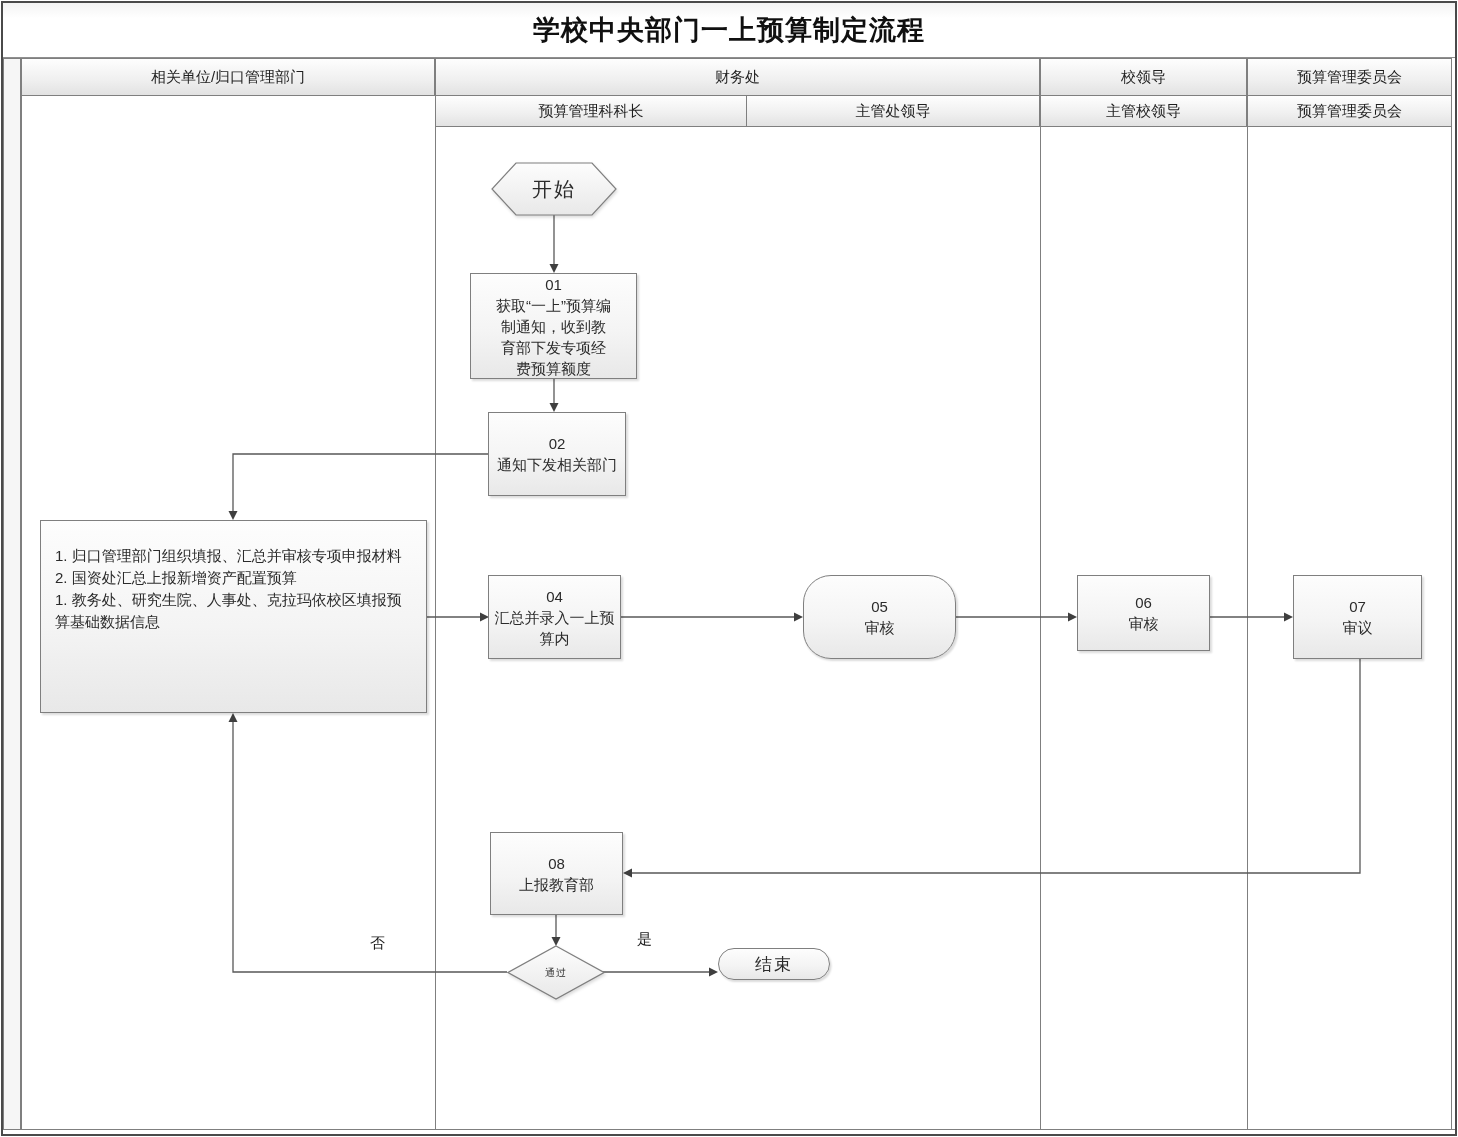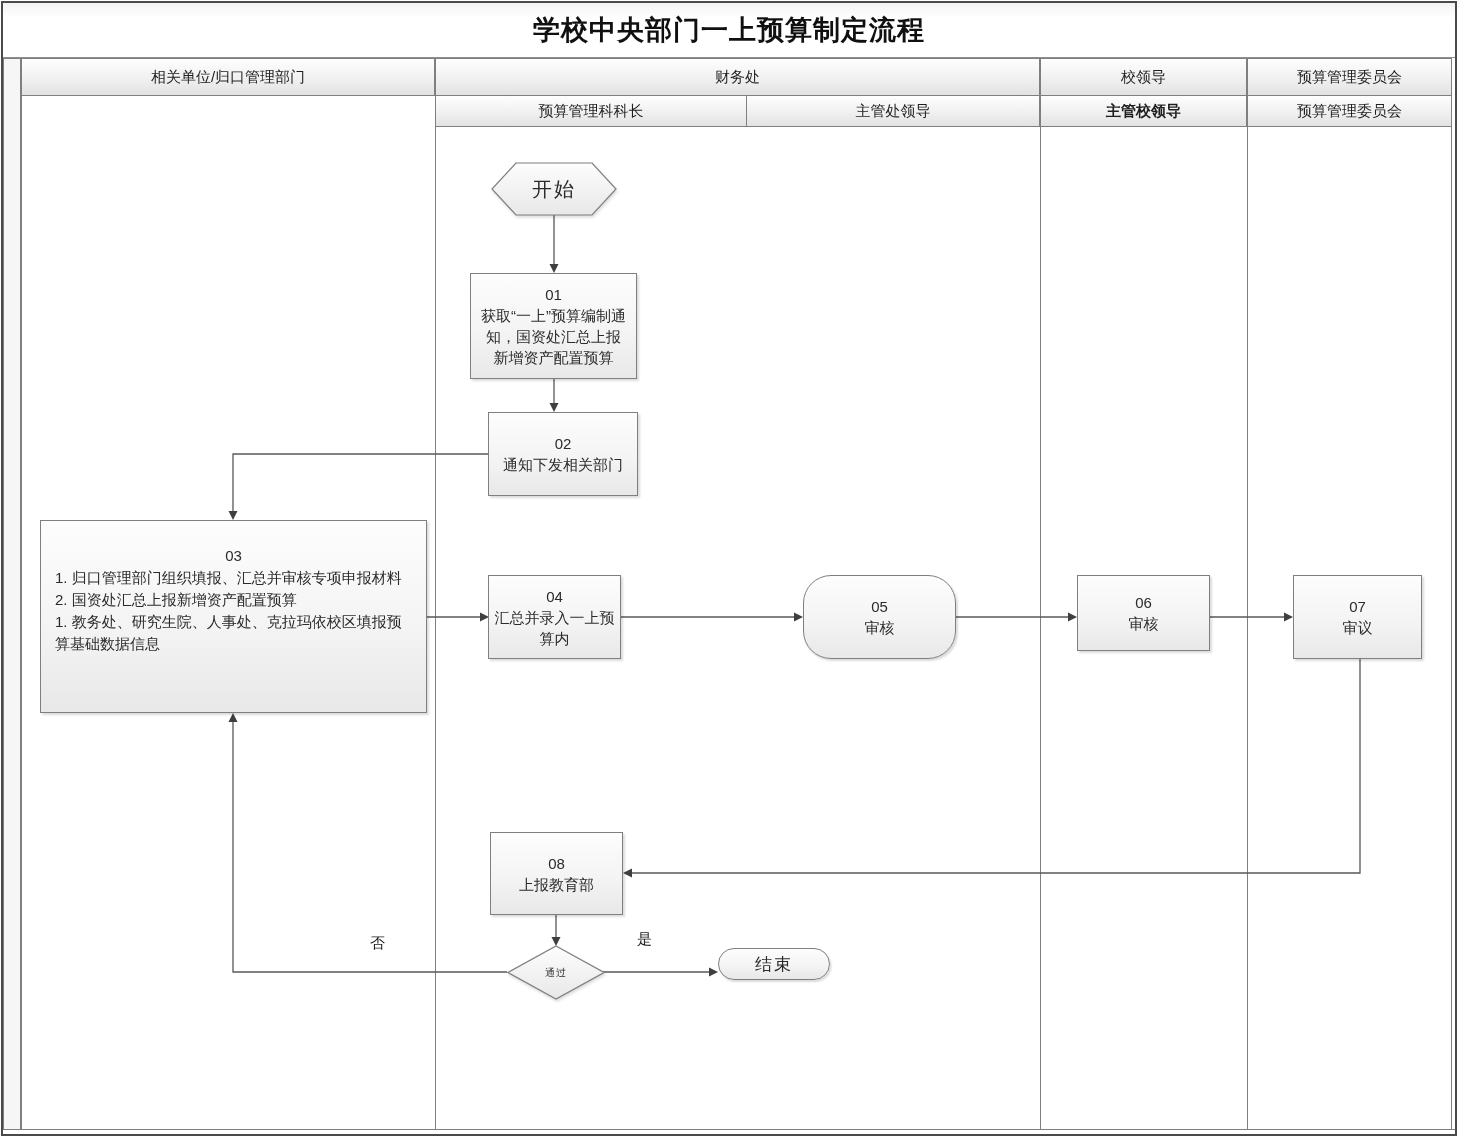--- a/index.html
+++ b/index.html
@@ -73,21 +73,21 @@
   <div class="cell" style="left:1247px;top:58px;width:205px;height:38px;">
     <span>预算管理委员会</span>
   </div>
 
   <div class="cell" style="left:435px;top:95px;width:312px;height:32px;">
     <span>预算管理科科长</span>
   </div>
   <div class="cell" style="left:746px;top:95px;width:294px;height:32px;">
     <span>主管处领导</span>
   </div>
-  <div class="cell" style="left:1040px;top:95px;width:207px;height:32px;font-weight:bold;">
+  <div class="cell" style="left:1040px;top:95px;width:207px;height:32px;">
     <span>主管校领导</span>
   </div>
   <div class="cell" style="left:1247px;top:95px;width:205px;height:32px;">
     <span>预算管理委员会</span>
   </div>
 
   <div class="strip"></div>
   <div class="vline" style="left:21px;top:58px;height:1072px;"></div>
   <div class="vline" style="left:435px;top:58px;height:1072px;"></div>
   <div class="vline" style="left:1040px;top:58px;height:1072px;"></div>
@@ -127,32 +127,31 @@
     <defs>
       <linearGradient id="gradShape" x1="0" y1="0" x2="0" y2="1">
         <stop offset="0" stop-color="#fdfdfd"></stop>
           <stop offset="1" stop-color="#e8e8e8"></stop>
       </linearGradient>
     </defs>
     <polygon points="25,1 101,1 125,27 101,53 25,53 1,27" fill="url(#gradShape)" stroke="#7f7f7f" stroke-width="1.2"></polygon>
   </svg>
   <div class="svg-label" style="left:491px;top:162px;width:126px;height:54px;">开始</div>
 
-  <div class="shape" style="left:470px;top:273px;width:167px;height:106px;padding:2px 8px;">
+  <div class="shape" style="left:470px;top:273px;width:167px;height:106px;padding:2px 23px;">
     <span class="num">01</span>
-    <span>获取“一上”预算编制通知，国资处汇总上报新增资产配置预算</span>
+    <span>获取“一上”预算编制通知，收到教育部下发专项经费预算额度</span>
   </div>
 
-  <div class="shape" style="left:488px;top:412px;width:150px;height:84px;">
+  <div class="shape" style="left:488px;top:412px;width:138px;height:84px;">
     <span class="num">02</span>
     <span>通知下发相关部门</span>
   </div>
 
   <div class="shape box03" style="left:40px;top:520px;width:387px;height:193px;">
-    <span class="num">03</span>
     <span>1. 归口管理部门组织填报、汇总并审核专项申报材料</span>
     <span>2. 国资处汇总上报新增资产配置预算</span>
     <span>1. 教务处、研究生院、人事处、克拉玛依校区填报预算基础数据信息</span>
   </div>
 
   <div class="shape" style="left:488px;top:575px;width:133px;height:84px;">
     <span class="num">04</span>
     <span>汇总并录入一上预算内</span>
   </div>
 

